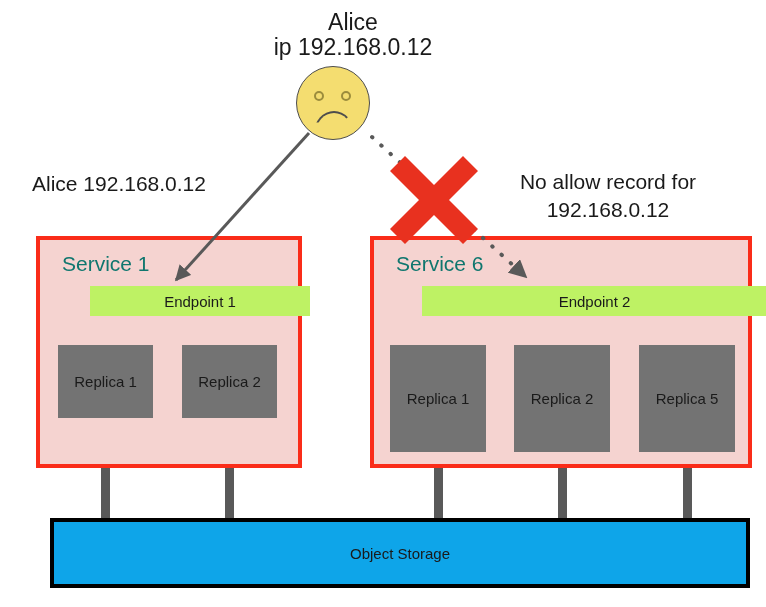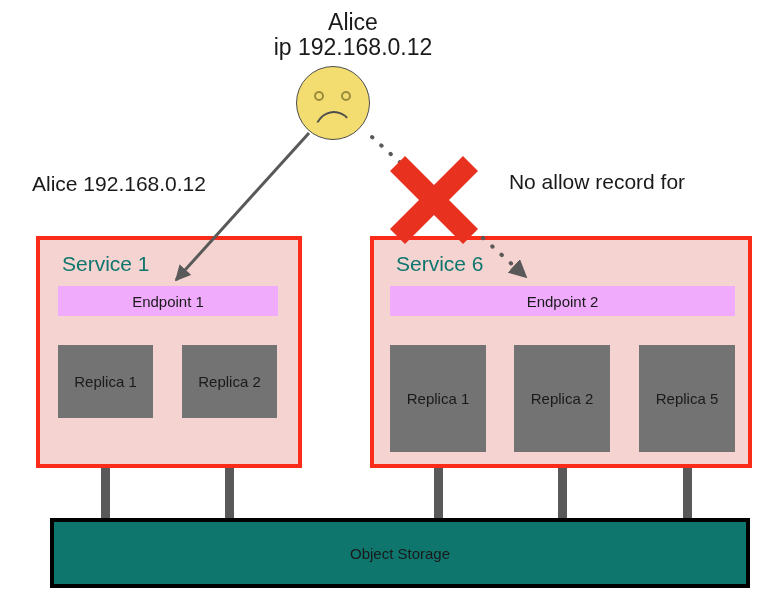--- a/index.html
+++ b/index.html
@@ -39,21 +39,21 @@
     left: 0; top: 33px; width: 706px;
     font-size: 23px;
   }
   #allow-label {
     left: 10px; top: 171px; width: 350px;
     font-size: 21px;
     text-align: left;
     padding-left: 22px;
   }
   #deny-label {
-    left: 475px; top: 168px; width: 244px;
+    left: 486px; top: 168px; width: 244px;
     font-size: 21px;
     line-height: 1.32;
   }
 
   
   #alice-face {
     left: 296px; top: 66px;
     width: 74px; height: 74px;
     border-radius: 50%;
     background: #f4dd70;
@@ -96,27 +96,28 @@
     position: absolute;
     left: 22px; top: 12px;
     font-size: 21px;
     color: #0f766e;
     font-family: "Liberation Sans", sans-serif;
   }
 
   
   .endpoint {
     position: absolute;
-    background: #f0abfc;
+    background: #bef264;
     color: #1a1a1a;
     font-size: 15px;
     display: flex;
     align-items: center;
     justify-content: center;
     font-family: "Liberation Sans", sans-serif;
+    margin-left: 32px;
   }
   #endpoint-1 { left: 58px;  top: 286px; width: 220px; height: 30px; }
   #endpoint-2 { left: 390px; top: 286px; width: 345px; height: 30px; }
 
   
   .replica {
     position: absolute;
     background: #737373;
     color: #1a1a1a;
     font-size: 15px;
@@ -131,21 +132,21 @@
     position: absolute;
     width: 9px;
     background: #595959;
   }
 
   
   #object-storage {
     position: absolute;
     left: 50px; top: 518px;
     width: 700px; height: 70px;
-    background: #0f766e;
+    background: #0ea5e9;
     border: 4px solid #000000;
     box-sizing: border-box;
     display: flex;
     align-items: center;
     justify-content: center;
     font-size: 15px;
     color: #1a1a1a;
     font-family: "Liberation Sans", sans-serif;
   }
 
@@ -166,21 +167,21 @@
   <div class="label" id="alice-ip">ip 192.168.0.12</div>
 
   <div class="abs" id="alice-face">
     <span class="eye" id="eye-left"></span>
     <span class="eye" id="eye-right"></span>
     <span id="mouth"></span>
   </div>
 
   <div class="label" id="allow-label">Alice 192.168.0.12</div>
 
-  <div class="label" id="deny-label"><span>No allow record for</span><br></div>
+  <div class="label" id="deny-label"><span>No allow record for</span><br><span>192.168.0.12</span></div>
 
   <div class="pipe" style="left:101px; top:315px; height:32px;"></div>
   <div class="pipe" style="left:225px; top:315px; height:32px;"></div>
 
   <div class="pipe" style="left:434px; top:315px; height:32px;"></div>
   <div class="pipe" style="left:558px; top:315px; height:32px;"></div>
   <div class="pipe" style="left:683px; top:315px; height:32px;"></div>
 
   <div class="pipe" style="left:101px; top:416px; height:104px;"></div>
   <div class="pipe" style="left:225px; top:416px; height:104px;"></div>

